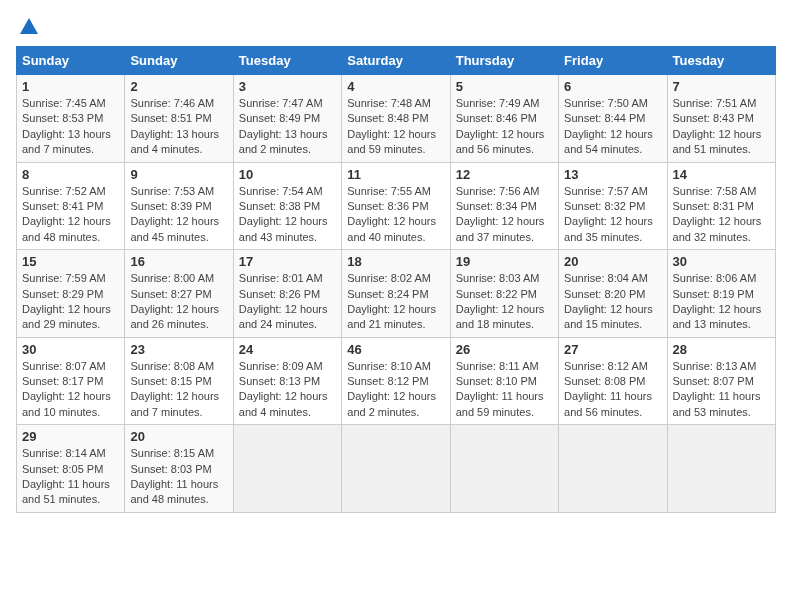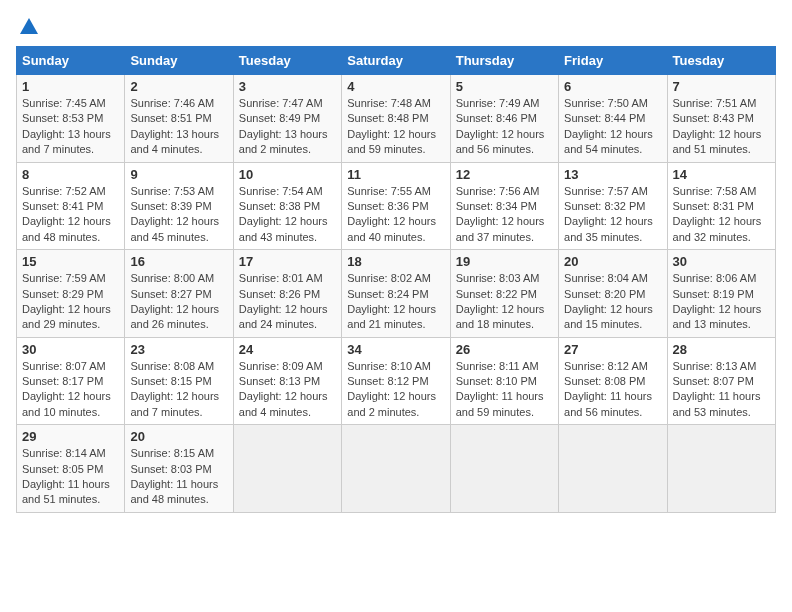--- a/index.html
+++ b/index.html
@@ -315,21 +315,21 @@
       </td>
         <td>
         <span class="day-num">24</span>
         <div class="day-info">
           Sunrise: 8:09 AM<br>
           Sunset: 8:13 PM<br>
           Daylight: 12 hours and 4 minutes.
         </div>
       </td>
         <td>
-        <span class="day-num">34</span>
+        <span class="day-num">46</span>
         <div class="day-info">
           Sunrise: 8:10 AM<br>
           Sunset: 8:12 PM<br>
           Daylight: 12 hours and 2 minutes.
         </div>
       </td>
         <td>
         <span class="day-num">26</span>
         <div class="day-info">
           Sunrise: 8:11 AM<br>

